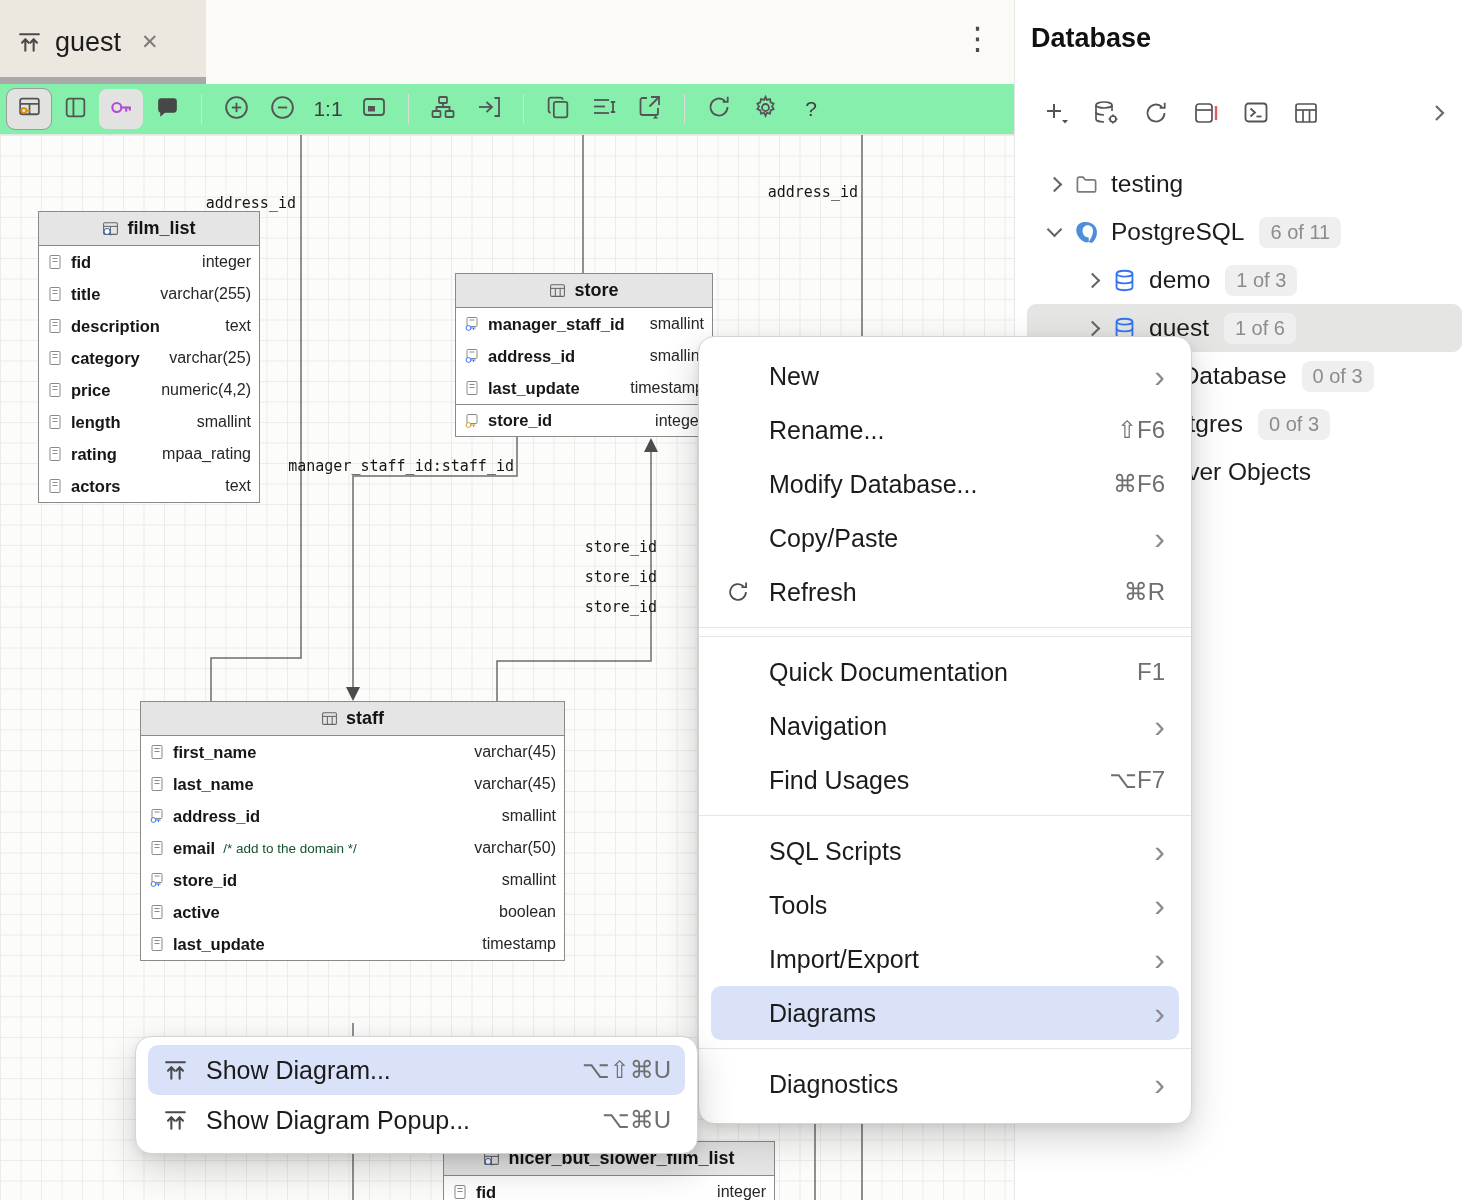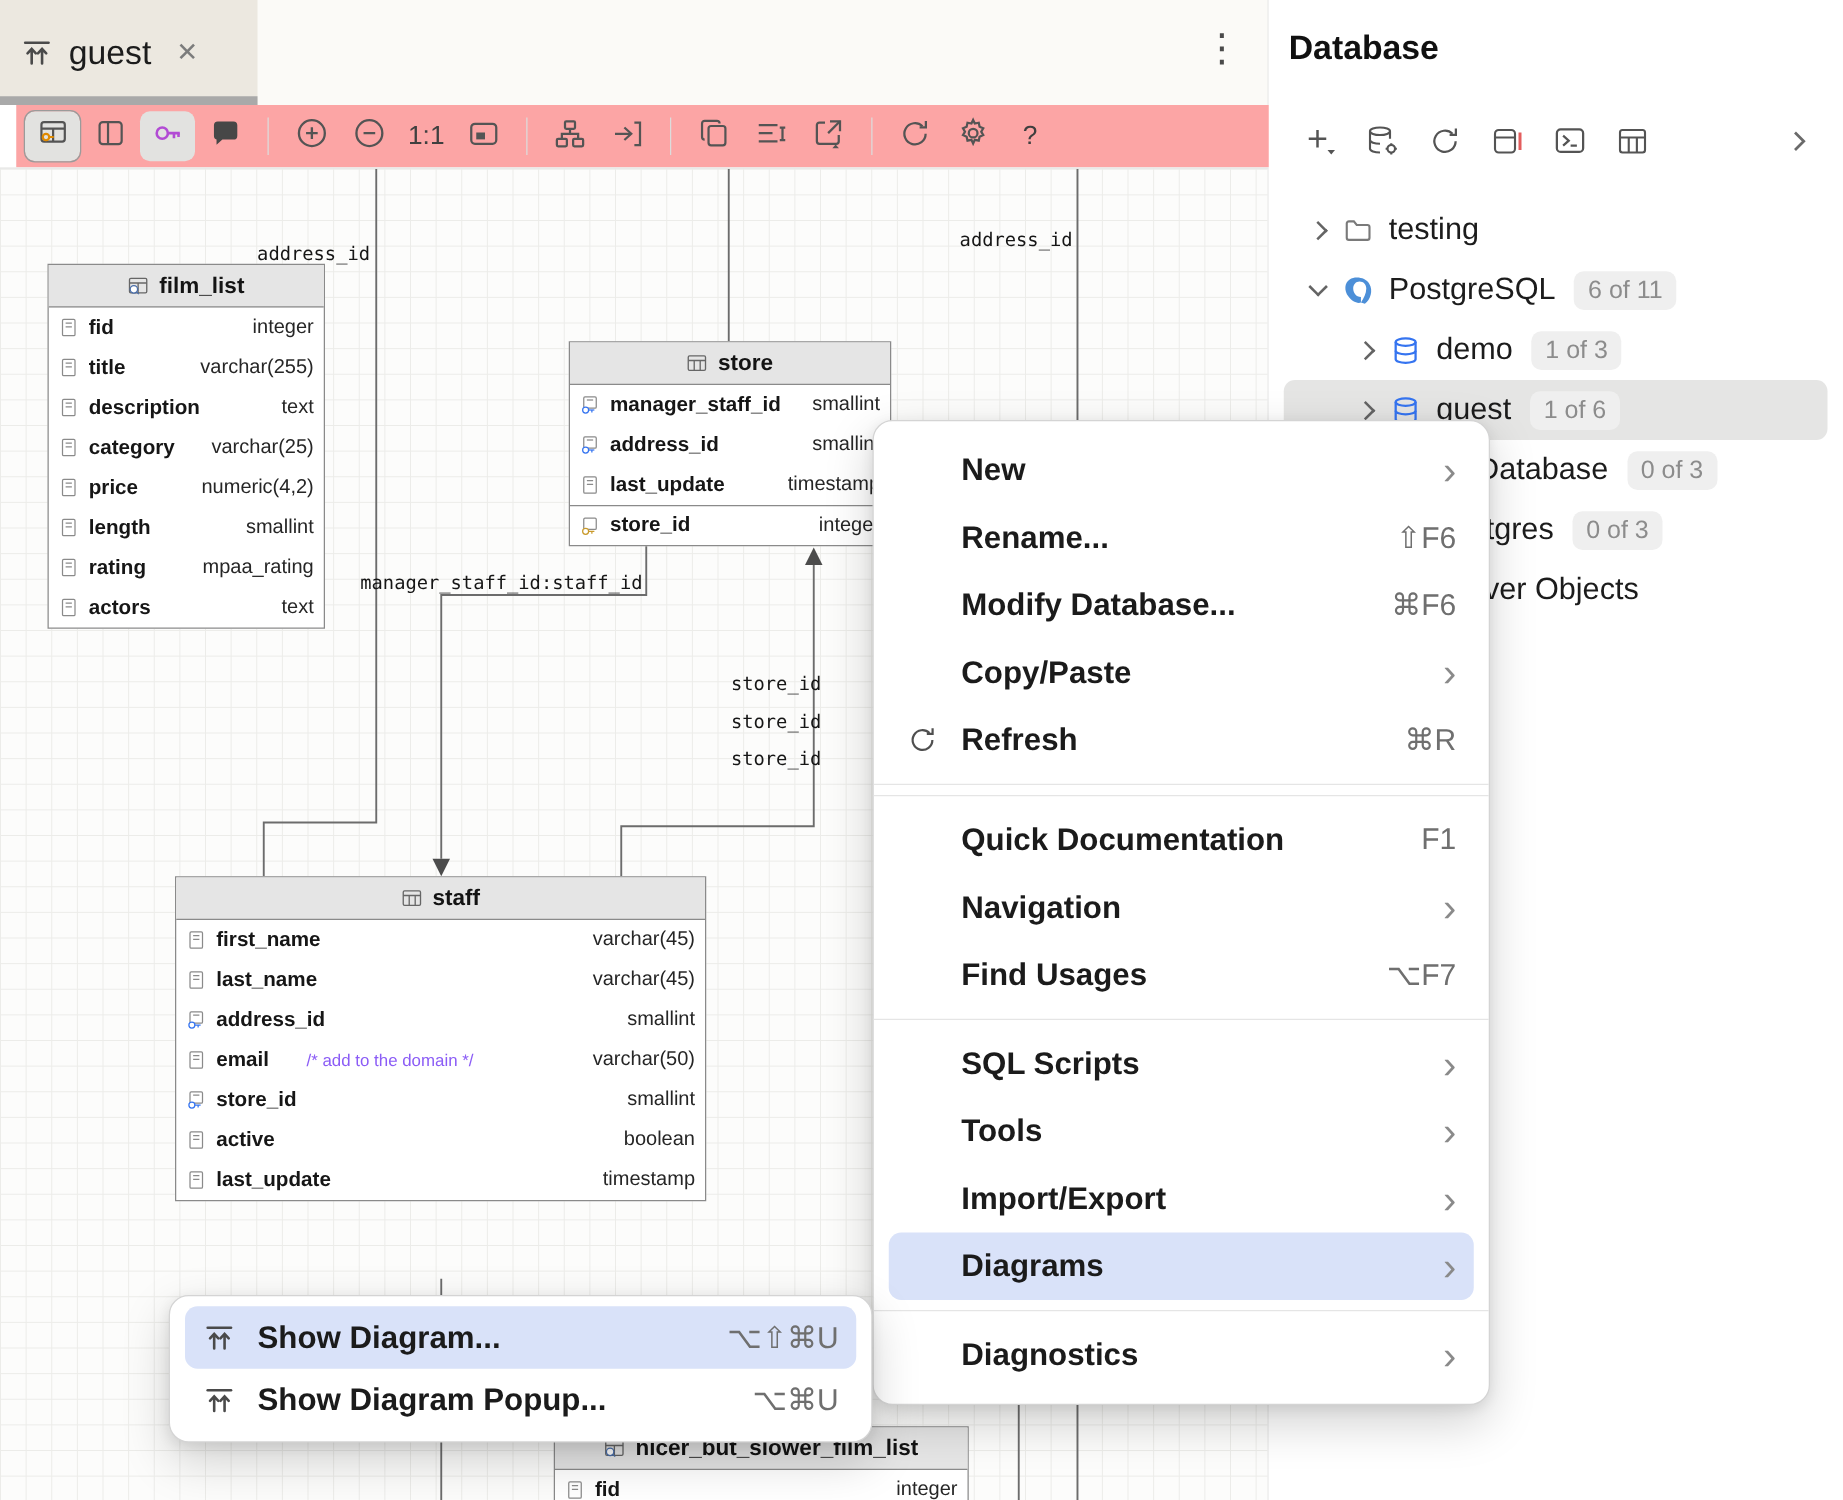--- a/index.html
+++ b/index.html
@@ -7,42 +7,42 @@
   .app { position:relative; width:1474px; height:1200px; overflow:hidden; background:#fff; }
 
   
   .tabbar { position:absolute; left:0; top:0; width:1015px; height:84px; background:#FBFAF7; border-right:1px solid #E8E8E8; }
   .tab { position:absolute; left:0; top:0; width:206px; height:84px; background:var(--tab-bg,#ECE8E0); display:flex; align-items:center; padding:0 16px; gap:12px; }
   .tab::after { content:""; position:absolute; left:0; bottom:0; width:100%; height:7px; background:#A9A9A9; }
   .tab-label { font-size:27px; color:#1c1c1c; }
   .tab-close { font-size:21px; color:#7c7c7c; margin-left:8px; }
   .kebab { position:absolute; left:962px; top:20px; font-size:31px; color:#4a4a4a; letter-spacing:0; }
 
-  .toolbar { position:absolute; left:13px; top:84px; width:1015px; height:50px; background:#fca5a5; display:flex; align-items:center; padding:0 6px; border-right:1px solid #E8E8E8; }
+  .toolbar { position:absolute; left:0; top:84px; width:1015px; height:50px; background:#86efac; display:flex; align-items:center; padding:0 6px; border-right:1px solid #E8E8E8; }
   .tb-btn { min-width:44px; height:40px; display:flex; align-items:center; justify-content:center; border-radius:8px; margin:0 1px; color:#4d4d4d; }
   .tb-btn.active { background:#E2E2E0; }
   .tb-btn.bordered { outline:1px solid #9B9B9B; }
   .tb-label { font-size:21px; color:#3f3f3f; }
   .tb-sep { width:1px; height:30px; background:#DCDCDC; margin:0 11px; flex:0 0 1px; }
 
   
   .canvas { position:absolute; left:0; top:134px; width:1015px; height:1066px; overflow:hidden;
     background:#FCFCFB;
     background-image:linear-gradient(#ECECE9 1px, transparent 1px), linear-gradient(90deg,#ECECE9 1px, transparent 1px);
     background-size:20.5px 20.5px; border-top:1px solid #E4E4E2; border-right:1px solid #E8E8E8; }
   .edges { position:absolute; left:0; top:0; }
   .edge-label { position:absolute; font-family:"DejaVu Sans Mono", monospace; font-size:15px; color:#161616; transform:translate(-100%,-50%); white-space:nowrap; }
 
   .dtable { position:absolute; background:#fff; border:1px solid #8A8A8A; }
   .dtable-header { height:34px; background:#e5e5e5; border-bottom:1px solid #8A8A8A; display:flex; align-items:center; justify-content:center; gap:8px; }
   .dtable-title { font-size:18px; font-weight:bold; color:#141414; white-space:nowrap; }
   .t-row { height:32px; display:flex; align-items:center; gap:8px; padding:0 8px; white-space:nowrap; }
   .t-row.sep-above { border-top:1px solid #8A8A8A; }
   .t-name { font-size:16.5px; font-weight:bold; color:#161616; }
-  .t-comment { font-size:13.5px; color:#8b5cf6;margin-left:22px; }
+  .t-comment { font-size:13.5px; color:#14532d; }
   .t-type { margin-left:auto; font-size:16px; color:#262626; }
   .t-icon, .h-icon { display:flex; align-items:center; flex:0 0 auto; }
 
   
   .rpanel { position:absolute; left:1015px; top:0; width:459px; height:1200px; background:#fff; }
   .rp-title { position:absolute; left:16px; top:23px; font-size:27px; font-weight:bold; color:#111; }
   .rp-toolbar { position:absolute; left:20px; top:90px; width:425px; height:50px; display:flex; align-items:center; gap:8px; }
   .rp-btn { width:42px; height:40px; display:flex; align-items:center; justify-content:center; border-radius:8px; color:#4d4d4d; }
   .rp-btn.push-right { margin-left:auto; }
   .tree { position:absolute; left:0; top:160px; width:459px; }
@@ -57,21 +57,21 @@
 
   
   .menu { position:absolute; background:#fff; border:1px solid #D4D4D4; border-radius:16px;
     box-shadow:0 14px 38px rgba(0,0,0,.18), 0 3px 10px rgba(0,0,0,.08); padding:12px 0; z-index:50; }
   #context-menu { left:698px; top:336px; width:494px; }
   #sub-menu { left:135px; top:1036px; width:563px; z-index:60; padding:8px 0; }
   .menu-item { height:54px; display:flex; align-items:center; margin:0 12px; padding:0 14px; border-radius:10px; font-size:25px; color:#1b1b1b; }
   #sub-menu .menu-item { height:50px; }
   .menu-item.highlight { background:var(--menu-hl,#D9E2F9); }
   .mi-gutter { width:44px; display:flex; align-items:center; flex:0 0 auto; color:#4f4f4f; }
-  .mi-label { white-space:nowrap;font-weight:bold; }
+  .mi-label { white-space:nowrap; }
   .mi-right { margin-left:auto; display:flex; align-items:center; }
   .mi-shortcut { color:#6f6f6f; font-size:24px; white-space:nowrap; }
   .mi-chevron { color:#8a8a8a; font-size:32px; line-height:1; }
   .mi-ricon { color:#4f4f4f; font-size:27px; }
   .menu-sep { height:1px; background:#E5E5E5; margin:8px 0; }
 </style>
 </head>
 <body>
 
 <div class="app">

